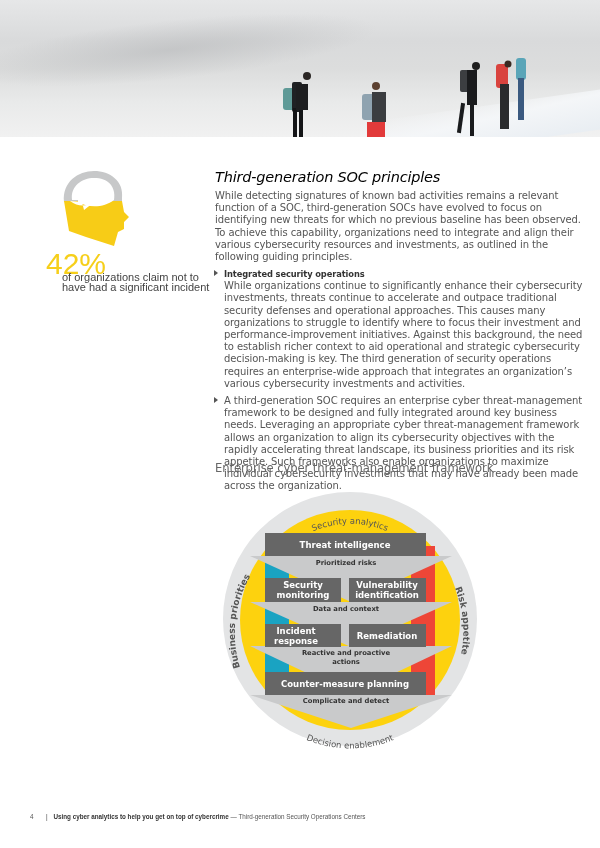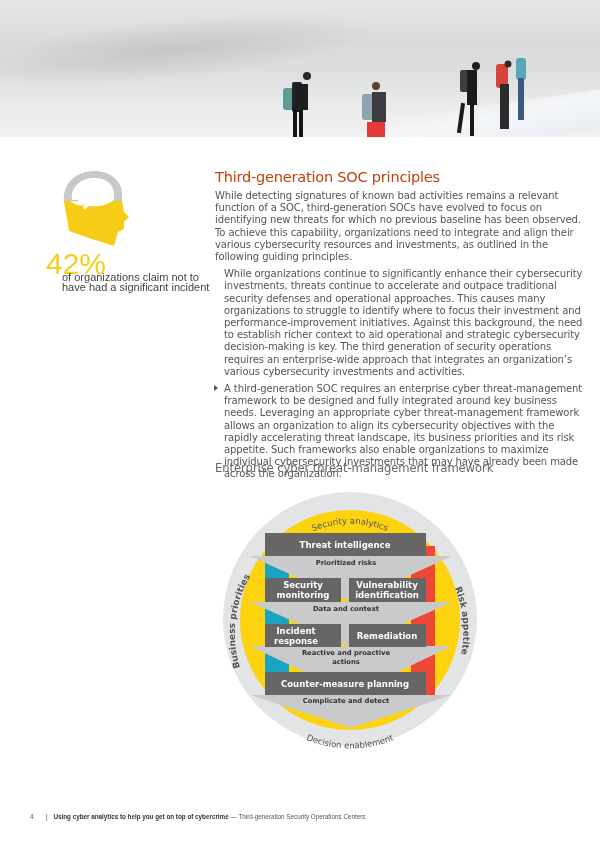--- a/index.html
+++ b/index.html
@@ -5,21 +5,21 @@
   html, body { margin:0; padding:0; }
   body { width:600px; height:848px; position:relative; background:#ffffff; font-family:"DejaVu Sans", sans-serif; overflow:hidden; color:#4a4a4a; }
   .hero { position:absolute; left:0; top:0; width:600px; height:137px; overflow:hidden;
           background: linear-gradient(180deg, #e6e7e8 0%, #d9dadb 30%, #dcdddd 50%, #e9eaea 75%, #f1f1f1 100%); }
   .hero .streak { position:absolute; left:-40px; top:20px; width:420px; height:60px; background:radial-gradient(ellipse at center, rgba(170,172,174,0.45) 0%, rgba(200,200,200,0) 70%); transform:rotate(-6deg); }
   .hero .snow { position:absolute; left:360px; top:105px; width:260px; height:40px; background:linear-gradient(175deg, rgba(255,255,255,0) 0%, #f4f6f8 40%, #e8edf2 100%); transform:skewY(-8deg); }
   .head-icon { position:absolute; left:58px; top:168px; width:72px; height:80px; }
   .stat-value { position:absolute; left:46px; top:248px; font-size:30px; color:#f6cf1a; font-weight:300; letter-spacing:0px; line-height:32px; font-family:"Liberation Sans", sans-serif; }
   .stat-caption { position:absolute; left:62px; top:272px; width:150px; font-size:11px; line-height:10.4px; color:#444; font-family:"Liberation Sans", sans-serif; }
   .main { position:absolute; left:215px; top:167px; width:375px; }
-  h1 { margin:0; font-size:14.5px; font-weight:normal; color:#c2410c; font-family:"DejaVu Sans", sans-serif; line-height:20px; letter-spacing:-0.2px; }
+  h1 { margin:0; font-size:14.5px; font-weight:normal; color:#000000; font-family:"DejaVu Sans", sans-serif; line-height:20px; letter-spacing:-0.2px;font-style:italic; }
   .para { font-size:10px; line-height:12.2px; color:#555; font-family:"DejaVu Sans", sans-serif; margin:3px 0 0 0; letter-spacing:-0.1px; }
   .bullet { margin-top:5px; position:relative; }
   .bullet .btitle { font-size:8.3px; line-height:12px; color:#333; font-weight:bold; font-family:"DejaVu Sans", sans-serif; letter-spacing:-0.1px; }
   .bullet .btitle .arrow { position:absolute; left:-1px; top:2px; width:0; height:0; border-top:3px solid transparent; border-bottom:3px solid transparent; border-left:4px solid #555; }
   .bullet .btitle span.t { margin-left:9px; }
   .bullet .bbody { margin-left:9px; font-size:10px; line-height:12.2px; color:#555; letter-spacing:-0.1px; }
   h2 { position:absolute; left:215px; top:460px; margin:0; font-size:11.6px; font-weight:normal; color:#666; line-height:16px; letter-spacing:-0.1px; }
   .diagram { position:absolute; left:222px; top:490px; width:256px; height:262px; }
   .footer { position:absolute; left:30px; top:813px; font-size:6.3px; color:#555; font-family:"Liberation Sans", sans-serif; white-space:nowrap; }
   .footer .pg { display:inline-block; width:14px; }
@@ -80,20 +80,21 @@
     <path d="M20 34 C30 40 46 40 56 32 L20 32 Z" fill="#ffffff"></path>
   </svg>
   <div class="stat-value">42%</div>
   <div class="stat-caption">of organizations claim not to have had a significant incident</div>
 </div>
 
 <div class="main">
   <h1>Third-generation SOC principles</h1>
   <p class="para">While detecting signatures of known bad activities remains a relevant function of a SOC, third-generation SOCs have evolved to focus on identifying new threats for which no previous baseline has been observed. To achieve this capability, organizations need to integrate and align their various cybersecurity resources and investments, as outlined in the following guiding principles.</p>
   <div class="bullet">
+    <div class="btitle"><span class="arrow"></span><span class="t">Integrated security operations</span></div>
     <div class="bbody">While organizations continue to significantly enhance their cybersecurity investments, threats continue to accelerate and outpace traditional security defenses and operational approaches. This causes many organizations to struggle to identify where to focus their investment and performance-improvement initiatives. Against this background, the need to establish richer context to aid operational and strategic cybersecurity decision-making is key. The third generation of security operations requires an enterprise-wide approach that integrates an organization’s various cybersecurity investments and activities.</div>
   </div>
   <div class="bullet">
     <div class="btitle"><span class="arrow"></span></div>
     <div class="bbody">A third-generation SOC requires an enterprise cyber threat-management framework to be designed and fully integrated around key business needs. Leveraging an appropriate cyber threat-management framework allows an organization to align its cybersecurity objectives with the rapidly accelerating threat landscape, its business priorities and its risk appetite. Such frameworks also enable organizations to maximize individual cybersecurity investments that may have already been made across the organization.</div>
   </div>
 </div>
 
 <h2>Enterprise cyber threat-management framework</h2>
 

